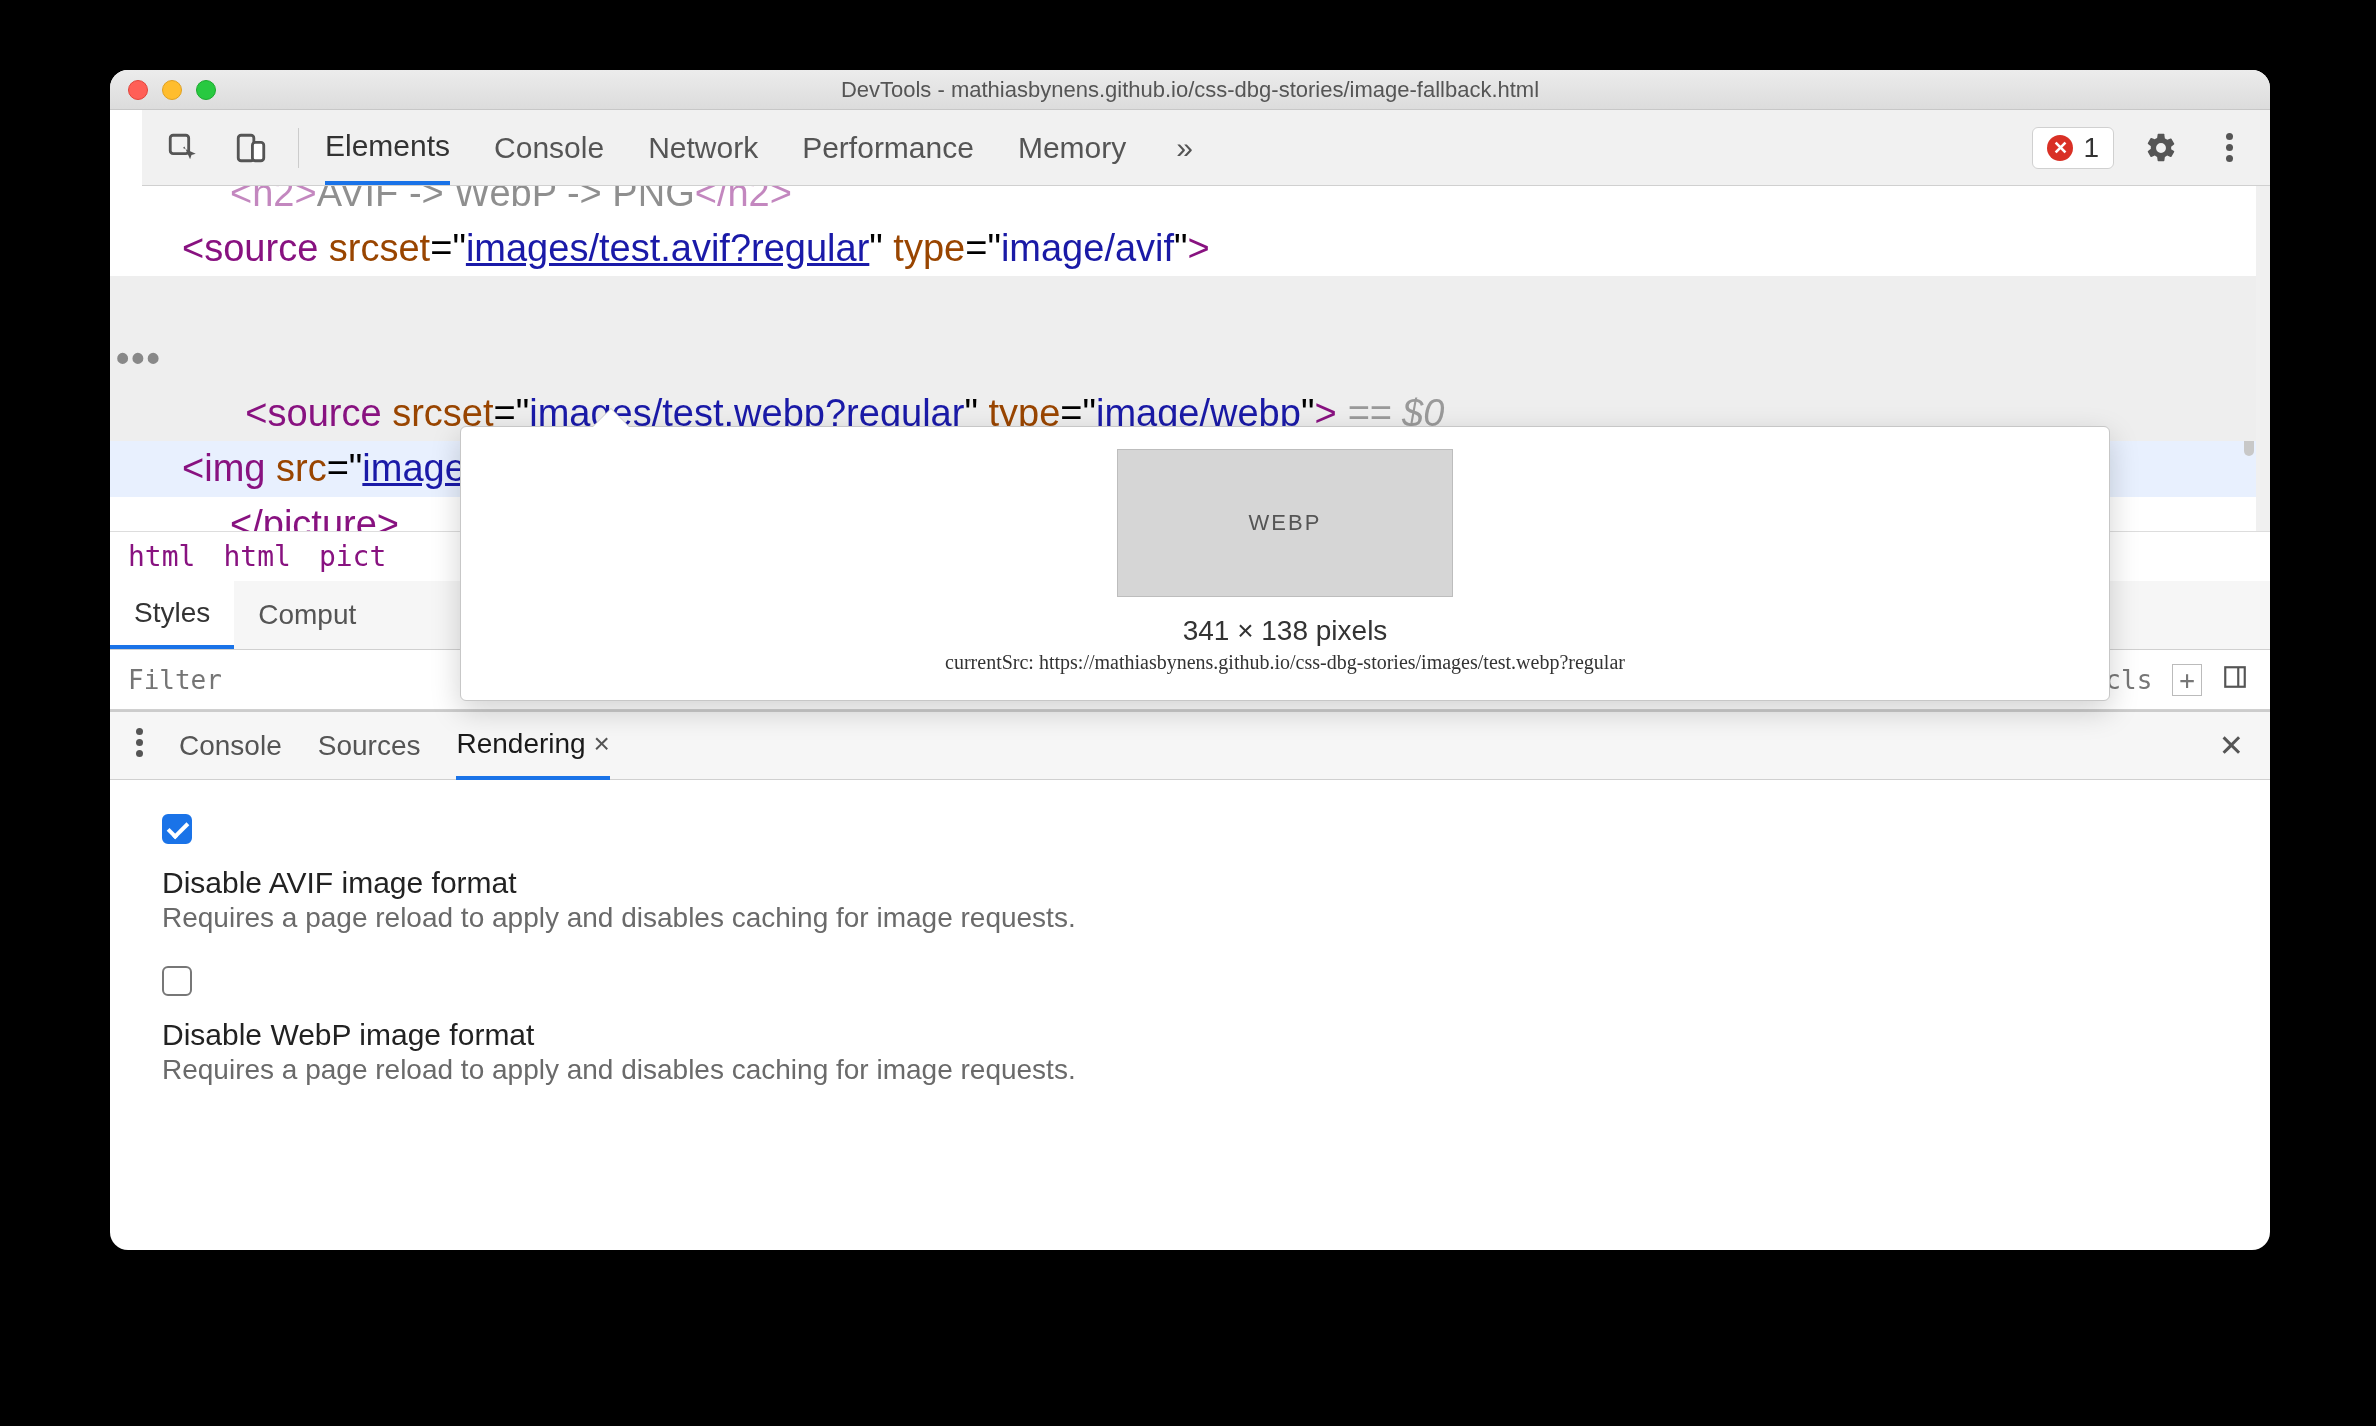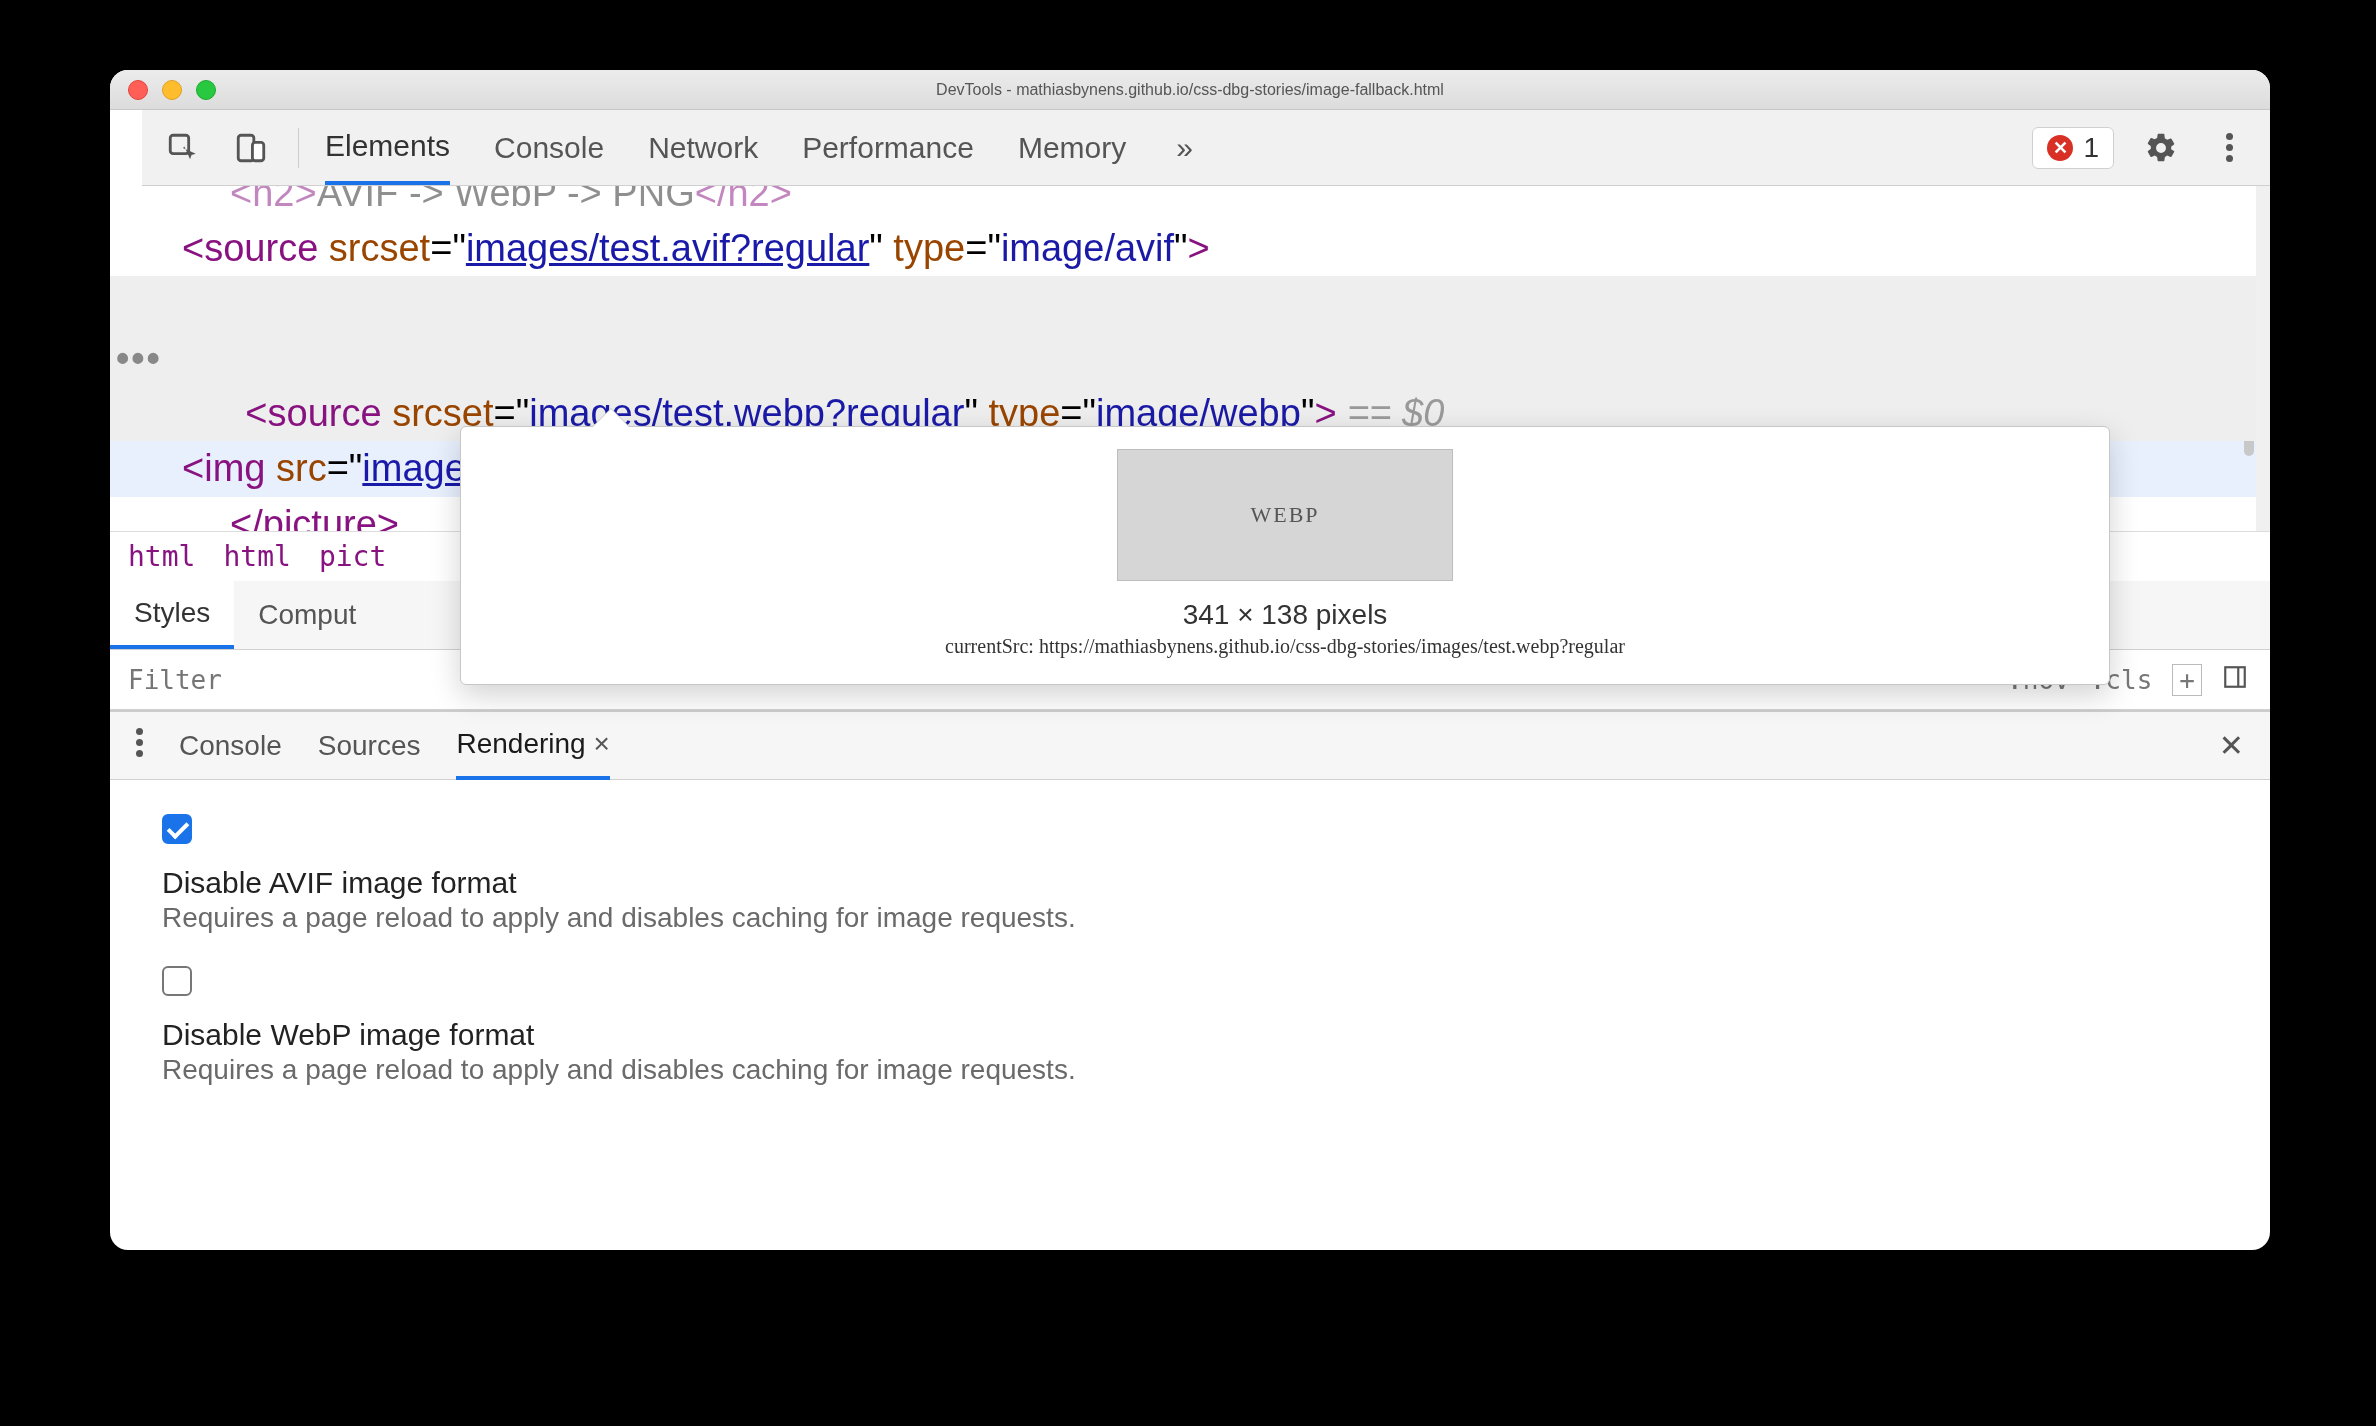--- a/index.html
+++ b/index.html
@@ -30,21 +30,21 @@
     align-items: center;
     padding: 0 18px;
     gap: 14px;
     position: relative;
   }
   .traffic { display: flex; gap: 14px; }
   .dot { width: 20px; height: 20px; border-radius: 50%; }
   .dot.red { background:#ff5f57; border:1px solid #e1443b; }
   .dot.yellow { background:#ffbd2e; border:1px solid #dfa022; }
   .dot.green { background:#28c940; border:1px solid #1ca92e; }
-  .title { position:absolute; left:0; right:0; text-align:center; font-size:16px; color:#555; }
+  .title { position:absolute; left:0; right:0; text-align:center; font-size:22px; color:#555; }
 
   .toolbar {
     height: 76px;
     border-bottom: 1px solid #d0d0d0;
     display: flex;
     align-items: center;
     padding: 0 20px;
     gap: 26px;
     background:#f1f1f1;
     margin-left:32px;
@@ -163,23 +163,23 @@
     position:absolute;
     top:-18px;
     left:132px;
     width:0;height:0;
     border-left:18px solid transparent;
     border-right:18px solid transparent;
     border-bottom:18px solid #fff;
     filter: drop-shadow(0 -1px 0 #c7c7c7);
   }
   .thumb {
-    width: 336px; height:132px; background:#d6d6d6; border:1px solid #bdbdbd;
+    width: 336px; height:148px; background:#d6d6d6; border:1px solid #bdbdbd;
     margin: 0 auto 18px auto; display:flex; align-items:center; justify-content:center;
-    font-size:22px; letter-spacing:2px; color:#555; font-family: Liberation Serif, serif;
+    font-size:22px; letter-spacing:2px; color:#555; font-family: Liberation Sans, sans-serif;
   }
   .popup .dim { font-family: -apple-system, sans-serif; font-size:28px; color:#333; margin-bottom:4px; }
   .popup .cs { font-family: Liberation Serif, serif; font-size:20px; color:#333; }
   .kebab { display:inline-block; line-height:0; }
   .kebab i { display:block; width:7px; height:7px; border-radius:50%; background:#555; margin:4px 0; }
 
   
   .vscroll-thumb {
     position:absolute; right:2px; top:120px; width:10px; height:150px; border-radius:5px; background:#c8c8c8;
   }

